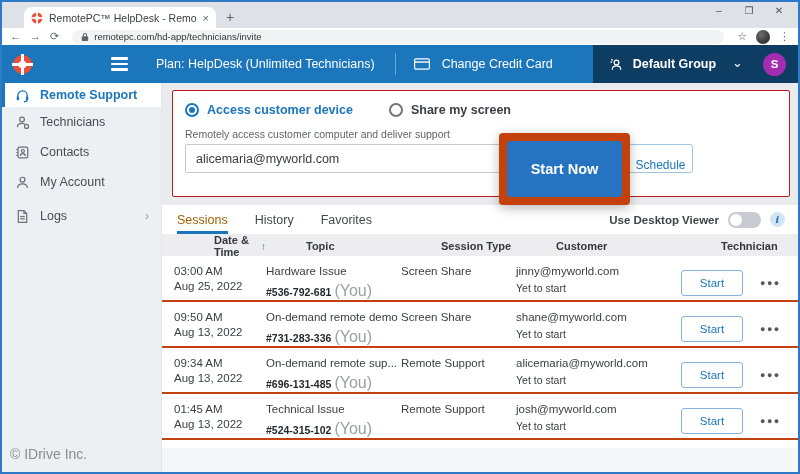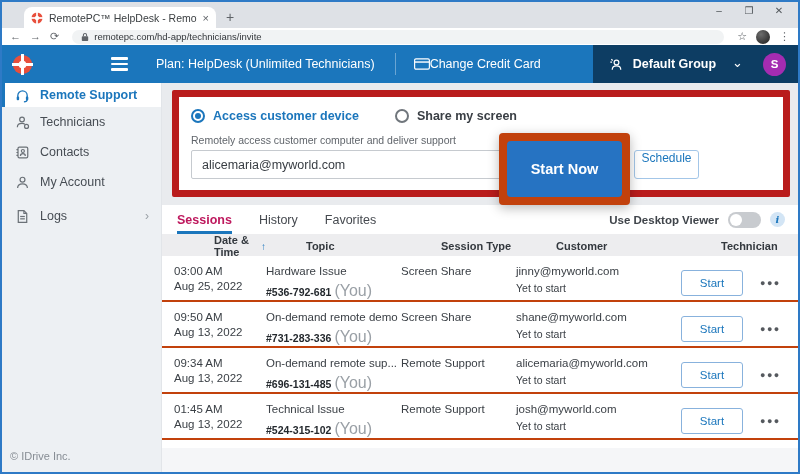--- a/index.html
+++ b/index.html
@@ -21,61 +21,61 @@
   .browser-avatar { width:14px; height:14px; border-radius:50%; background:radial-gradient(circle at 35% 30%, #6d6d6d, #1c1c1c); }
 
   
   .appbar { height:38px; background:#1b76bc; display:flex; align-items:center; color:#fff; flex:none; }
   .brand { display:flex; align-items:center; gap:7px; padding-left:10px; }
   .brand-name { font-size:17px; font-weight:700; letter-spacing:.2px; }
   .hamburger { margin-left:78px; display:flex; flex-direction:column; gap:3px; }
   .hamburger i { display:block; width:17px; height:2.4px; background:#fff; border-radius:1px; }
   .plan { margin-left:28px; font-size:12.5px; }
   .hdr-divider { width:1px; height:22px; background:rgba(255,255,255,.35); margin-left:20px; }
-  .ccc { margin-left:18px; display:flex; align-items:center; gap:0; font-size:12.5px; }
+  .ccc { margin-left:18px; display:flex; align-items:center; gap:12px; font-size:12.5px; }
   .group-section { margin-left:auto; height:100%; background:#0d3d63; display:flex; align-items:center; padding:0 12px 0 15px; gap:8px; }
   .group-label { font-size:12.5px; font-weight:600; }
   .chev { font-size:13px; margin:0 4px 3px 8px; }
   .avatar-s { width:23px; height:23px; border-radius:50%; background:#a42cb1; color:#fff; font-size:11.5px; font-weight:700; display:flex; align-items:center; justify-content:center; margin-left:8px; }
 
   
   .app-body { flex:1; display:flex; min-height:0; }
   .sidebar { width:160px; background:#edf0f3; border-right:1px solid #e2e5e9; position:relative; flex:none; }
   .side-item { height:30px; display:flex; align-items:center; gap:10px; padding-left:13px; font-size:12.5px; color:#474d54; }
   .side-item svg { flex:none; }
   .side-item.active { height:24px; background:#fff; border-left:3px solid #1b76bc; padding-left:10px; color:#1b76bc; font-weight:700; }
   .side-item .sub-arrow { margin-left:auto; padding-right:12px; color:#9aa0a6; font-size:12px; }
   .side-item:nth-child(5) { margin-top:4px; }
-  .copyright { position:absolute; left:8px; bottom:10px; font-size:11px; color:#878d94;margin-top:23px; }
+  .copyright { position:absolute; left:8px; bottom:10px; font-size:14px; color:#878d94;margin-top:23px; }
 
   .main { flex:1; background:#e9ebee; position:relative; display:flex; flex-direction:column; min-width:0; }
 
   
-  .invite-card { margin:7px 8px 0 10px; height:107px; background:#fff; border:7px solid #b91c1c; border-radius:2px; padding:12px 10px 0 12px; position:relative; flex:none; }
+  .invite-card { margin:7px 8px 0 10px; height:107px; background:#fff; border:1px solid #b91c1c; border-radius:2px; padding:12px 10px 0 12px; position:relative; flex:none; }
   .radio-row { display:flex; align-items:center; gap:36px; }
   .radio-opt { display:flex; align-items:center; gap:8px; }
   .radio { width:14px; height:14px; border-radius:50%; border:2px solid #70767c; position:relative; flex:none; }
   .radio.sel { border-color:#1b76bc; }
   .radio.sel::after { content:""; position:absolute; left:2px; top:2px; width:6px; height:6px; border-radius:50%; background:#1b76bc; }
   .radio-label { font-size:12.5px; font-weight:600; color:#3a3f45; }
   .radio-opt.sel .radio-label { color:#1b76bc; }
   .helper { margin-top:11px; font-size:10.5px; color:#60656b; }
   .input-row { margin-top:4px; position:relative; height:29px; }
   .email-input { position:absolute; left:0; top:0; width:415px; height:29px; border:1px solid #c6cacf; border-radius:2px; padding:0 10px; font-size:12.5px; color:#383d43; font-family:"Liberation Sans",sans-serif; outline:none; }
-  .schedule-btn { position:absolute; left:443px; top:0; width:65px; height:29px; background:#fff; border:1px solid #a3c6e8; border-radius:3px; color:#1b76bc; font-size:12px; display:flex; align-items:flex-start; justify-content:center; }
+  .schedule-btn { position:absolute; left:443px; top:0; width:65px; height:29px; background:#fff; border:1px solid #a3c6e8; border-radius:3px; color:#1b76bc; font-size:12px; display:flex; align-items:flex-end; justify-content:center; }
 
   
   .start-overlay { position:absolute; left:337px; top:50px; width:131px; height:72px; background:#c2410c; border-radius:4px; box-shadow:0 3px 12px rgba(0,0,0,.28); padding:8px; z-index:5; }
   .start-now-btn { width:100%; height:100%; background:#2673c2; border:none; border-radius:4px; color:#fff; font-size:14.5px; font-weight:700; font-family:"Liberation Sans",sans-serif; display:flex; align-items:center; justify-content:center; }
 
   
   .sessions { margin-top:8px; background:#fff; padding-bottom:8px; flex:none; }
   .tabrow { height:29px; display:flex; align-items:center; padding:0 13px 0 15px; }
   .s-tab { height:100%; display:flex; align-items:center; margin-right:27px; font-size:12.5px; color:#45494f; position:relative; }
-  .s-tab.active { color:#be185d; font-weight:700; }
+  .s-tab.active { color:#a16207; font-weight:400; }
   .s-tab.active::after { content:""; position:absolute; left:0; right:0; bottom:0; height:3px; background:#1b76bc; }
   .viewer-ctl { margin-left:auto; display:flex; align-items:center; gap:9px; }
   .viewer-label { font-size:11.5px; font-weight:600; color:#3f444a; }
   .toggle { width:33px; height:16px; border-radius:8px; background:#c8cbcf; position:relative; }
   .toggle .knob { position:absolute; left:2px; top:2px; width:12px; height:12px; border-radius:50%; background:#fff; }
   .info-ic { width:15px; height:15px; border-radius:50%; background:#d3e5f5; color:#1b76bc; font-family:"DejaVu Serif",serif; font-style:italic; font-weight:700; font-size:10px; display:flex; align-items:center; justify-content:center; }
 
   .grid { display:grid; grid-template-columns:92px 135px 115px 165px 1fr; padding-left:12px; }
   .headrow { height:22px; align-items:center; background:#ededef; font-size:11px; font-weight:700; color:#33383e; }
   .hcell { display:flex; align-items:center; gap:4px;padding-left:40px; }

